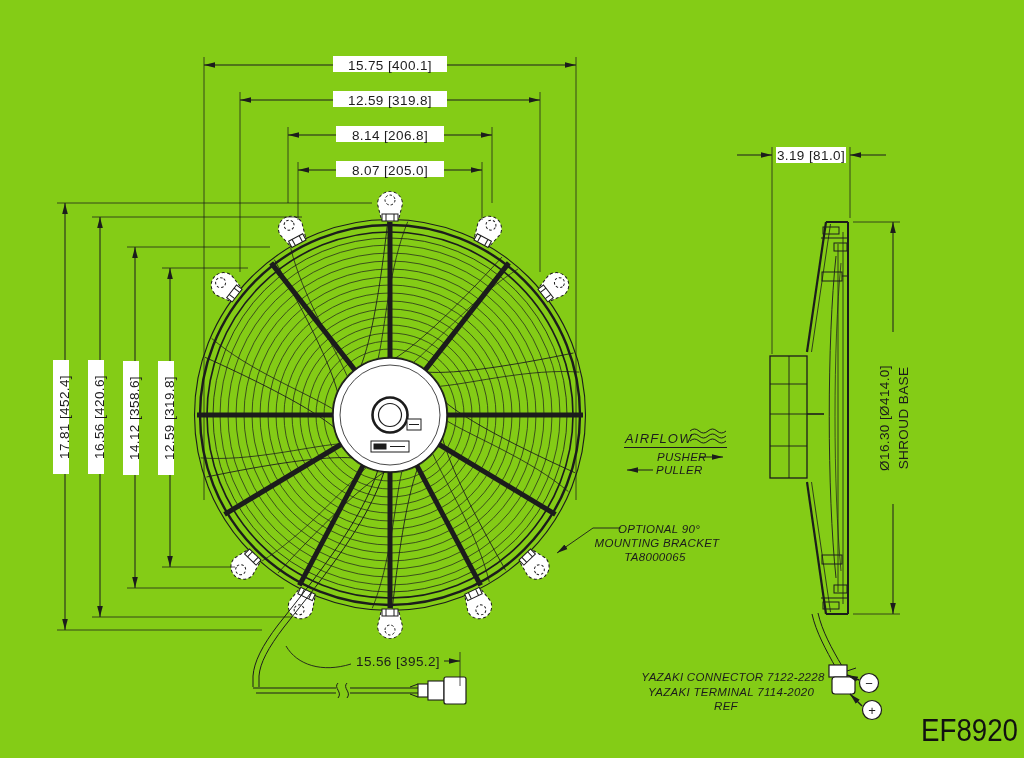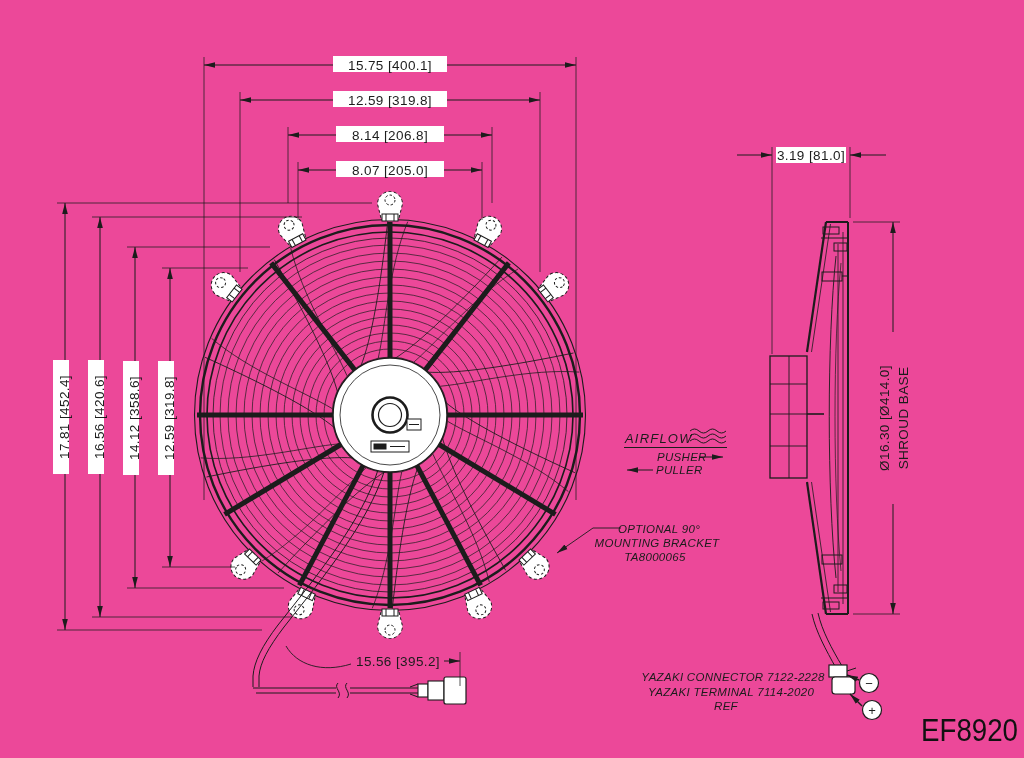--- a/index.html
+++ b/index.html
@@ -1,16 +1,16 @@
 <!DOCTYPE html>
 <html><head>
 <meta charset="utf-8">
 <style>
   html,body{margin:0;padding:0;background:#ffffff;}
-  .page{position:relative;width:1024px;height:758px;background:#ec4899;overflow:hidden;
+  .page{position:relative;width:1024px;height:758px;background:#84cc16;overflow:hidden;
         font-family:"Liberation Sans",sans-serif;}
   svg{position:absolute;left:0;top:0;}
   .dimtxt{font-family:"Liberation Sans",sans-serif;font-size:13.5px;fill:#1c1c1c;letter-spacing:.4px;}
   .note{font-family:"Liberation Sans",sans-serif;font-style:italic;font-size:11.5px;fill:#1c1c1c;letter-spacing:.3px;}
   .big{font-family:"Liberation Sans",sans-serif;font-size:32px;fill:#111;}
   .ln{stroke:#1c1c1c;fill:none;}
   .thin{stroke-width:.75;}
 </style>
 </head>
 <body>

